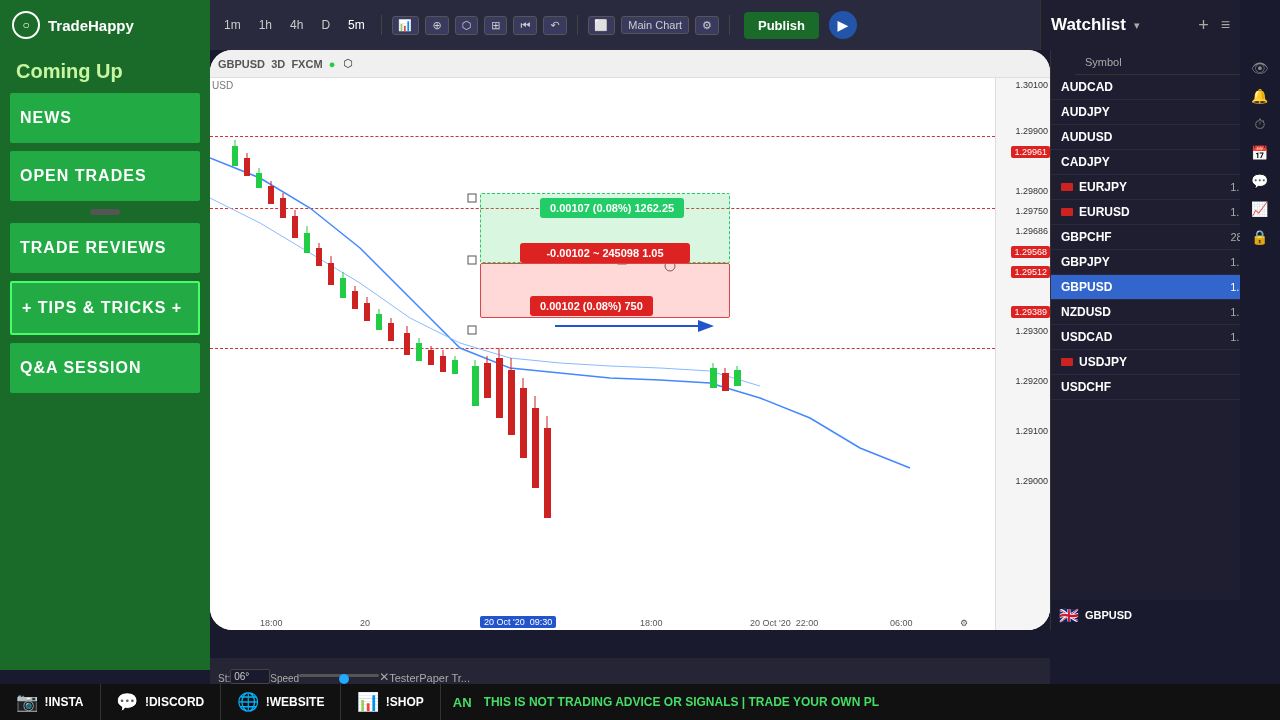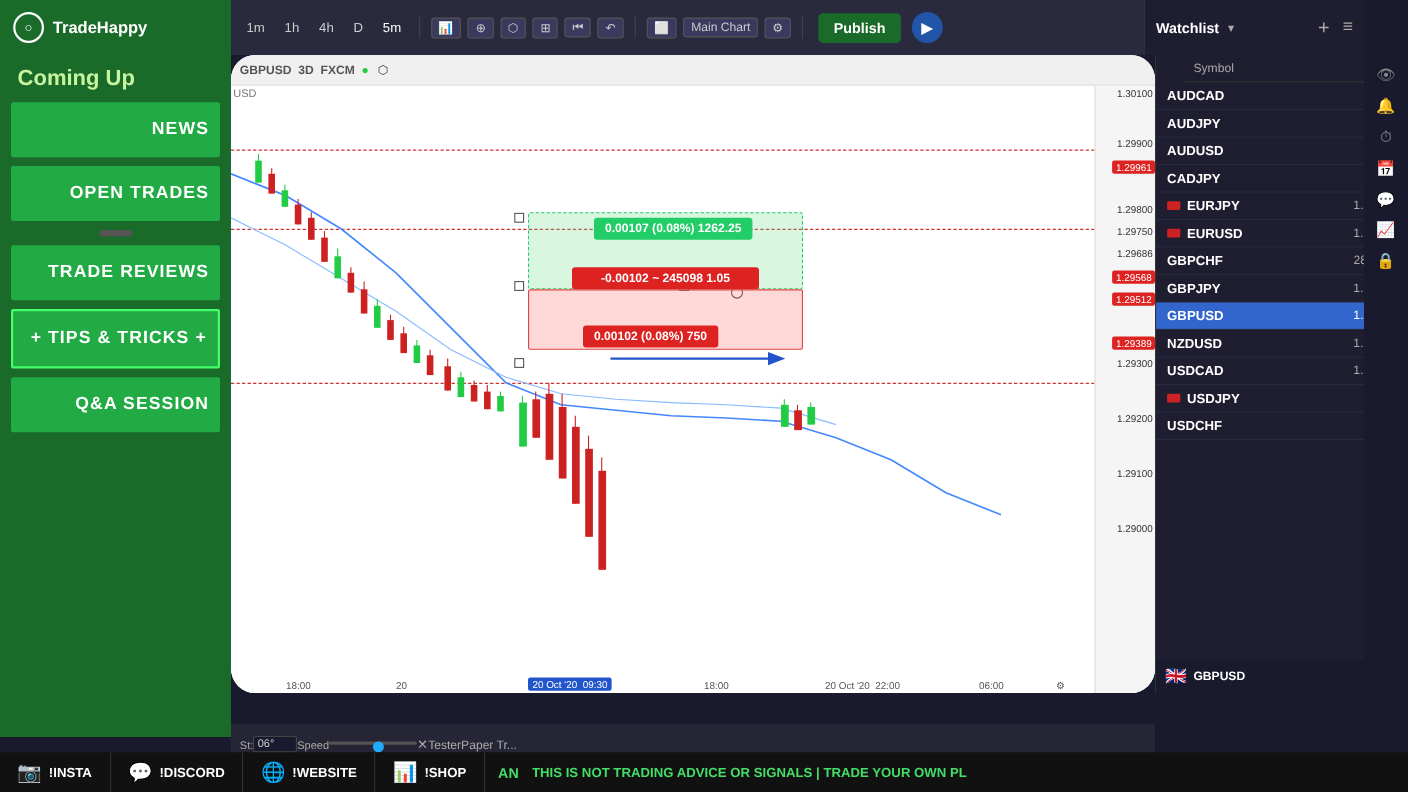--- a/index.html
+++ b/index.html
@@ -33,35 +33,35 @@
     }
     #publish-icon {
       background: #2255aa; color: white; border: none; border-radius: 50%;
       width: 28px; height: 28px; font-size: 14px; cursor: pointer; margin-left: 4px;
       display: flex; align-items: center; justify-content: center;
     }
     #watchlist-header {
       width: 200px; background: #1e1e30; height: 50px; display: flex; align-items: center;
       padding: 0 10px; gap: 6px; border-left: 1px solid #333;
     }
-    #watchlist-title { color: white; font-size: 13px; font-weight: bold; }
+    #watchlist-title { color: white; font-size: 17px; font-weight: bold; }
     #watchlist-add { color: #aaa; font-size: 18px; cursor: pointer; margin-left: auto; }
     #watchlist-menu-icon { color: #aaa; font-size: 16px; cursor: pointer; }
 
     
     #left-sidebar {
       position: absolute; top: 50px; left: 0; width: 210px; height: 620px;
       background: #1a6b2a; display: flex; flex-direction: column; z-index: 5;
     }
     #coming-up-label {
       color: #c8f5a0; font-size: 20px; font-weight: bold; padding: 10px 16px 6px 16px;
     }
     .sidebar-btn {
       margin: 4px 10px; padding: 16px 10px; background: #22aa44; color: white;
-      font-size: 16px; font-weight: bold; text-align: right; cursor: pointer;
+      font-size: 16px; font-weight: bold; text-align: left; cursor: pointer;
       border: none; border-radius: 2px; letter-spacing: 1px;
     }
     .sidebar-btn.tips {
       background: #22aa44; border: 2px solid #44ff66;
     }
     .sidebar-btn.tips::before { content: '+ '; }
     .sidebar-btn.tips::after { content: ' +'; }
     #scroll-indicator {
       width: 30px; height: 6px; background: #555; border-radius: 3px; margin: 4px auto;
     }

